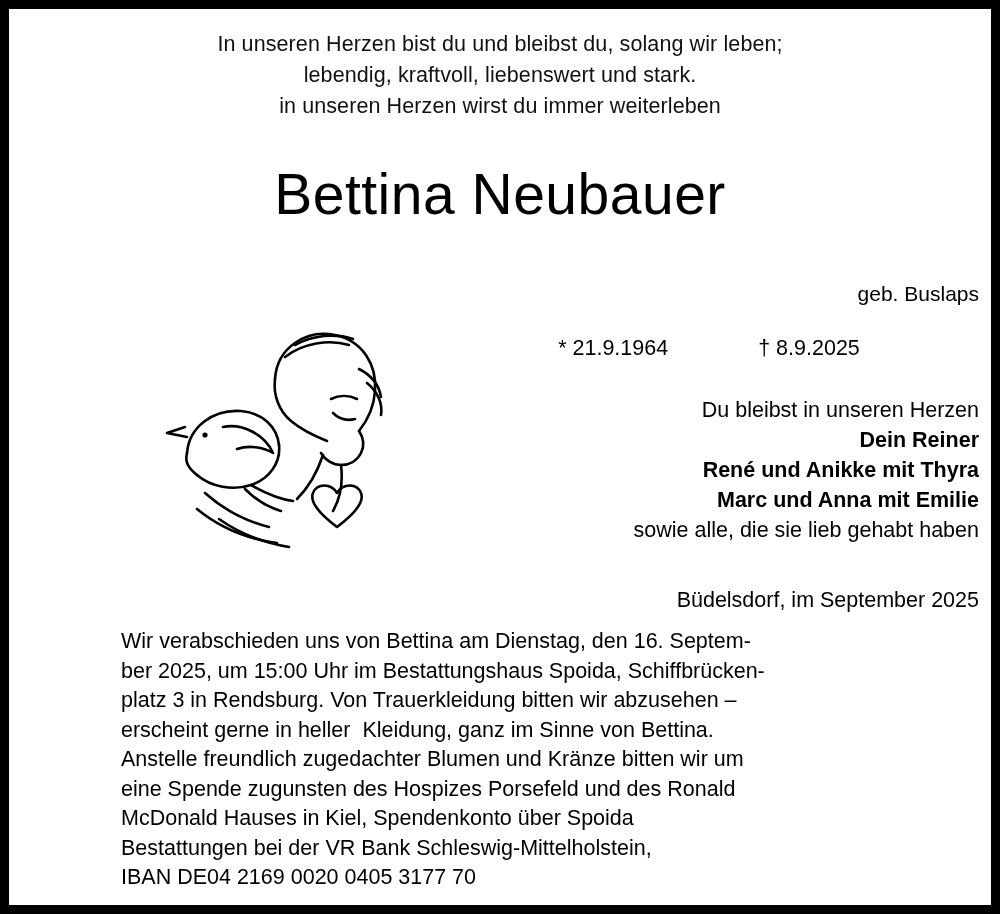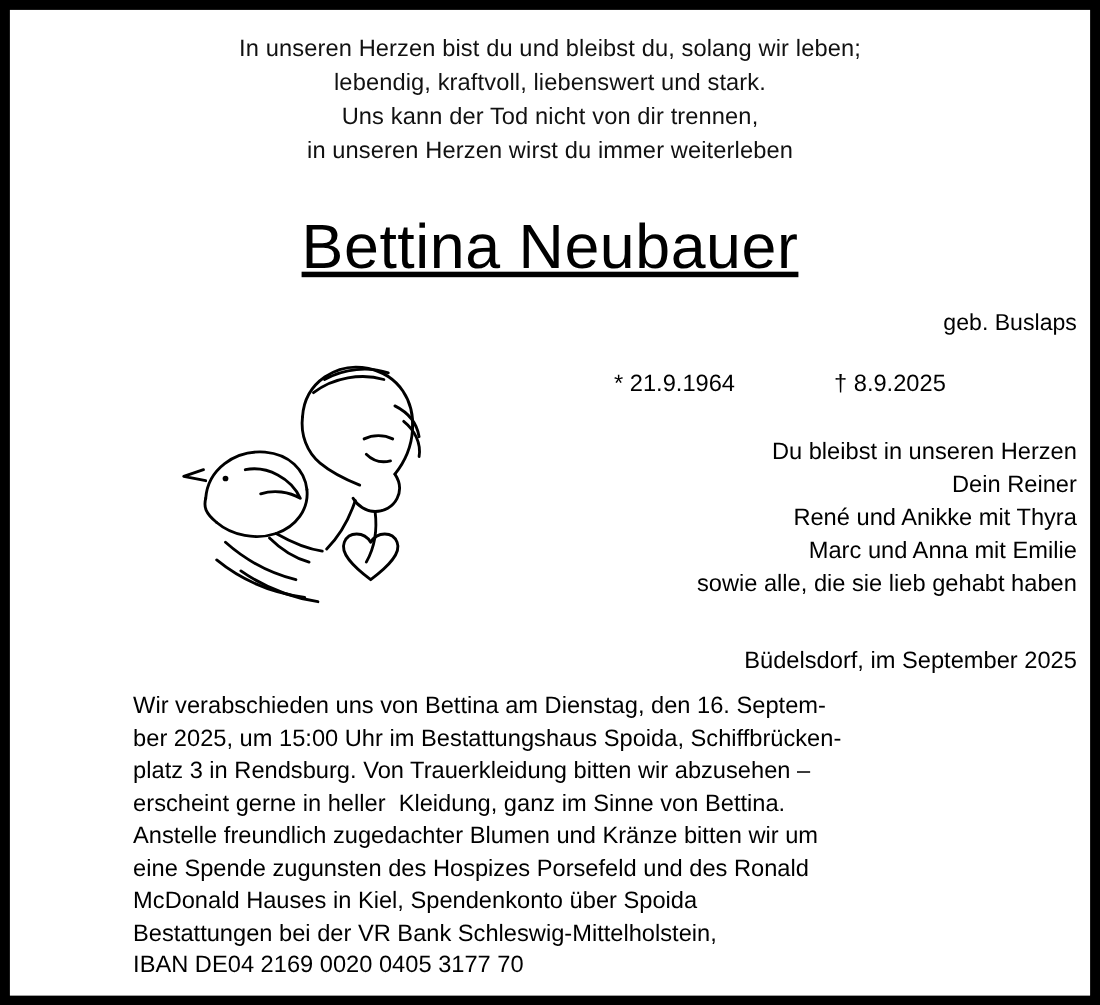--- a/index.html
+++ b/index.html
@@ -40,21 +40,20 @@
 
   
   .name {
     text-align: center;
     font-size: 57px;
     line-height: 64px;
     font-weight: 400;
     letter-spacing: 0.5px;
     margin-top: 40px;
     color: #000;
-    text-decoration: underline;
   }
 
   
   .right-col {
     position: absolute;
     left: 430px;
     right: 12px;
     top: 272px;
     text-align: right;
   }
@@ -70,21 +69,21 @@
     font-size: 21.5px;
     line-height: 26px;
     margin-bottom: 34px;
   }
   .dates span { white-space: nowrap; }
 
   .family-line {
     font-size: 21.5px;
     line-height: 30px;
   }
-  .family-line.bold { font-weight: normal; }
+  .family-line.bold { font-weight: bold; }
   .place {
     font-size: 21.5px;
     line-height: 26px;
     margin-top: 42px;
   }
 
   
   .angel {
     position: absolute;
     left: 118px;
@@ -109,21 +108,20 @@
 </style>
 </head>
 <body>
 
 <div class="page">
   <div class="inner">
 
     <div class="poem">
       <div>In unseren Herzen bist du und bleibst du, solang wir leben;</div>
       <div>lebendig, kraftvoll, liebenswert und stark.</div>
-      <div>Uns kann der Tod nicht von dir trennen,</div>
       <div>in unseren Herzen wirst du immer weiterleben</div>
     </div>
 
     <div class="name">Bettina Neubauer</div>
 
     <div class="angel">
       <svg viewBox="0 0 320 272" xmlns="http://www.w3.org/2000/svg" fill="none" stroke="#000" stroke-width="2.6" stroke-linecap="round" stroke-linejoin="round">
 
         <path d="M148 92 C150 60 180 42 208 48 C236 54 250 78 248 104 C247 120 240 134 232 144"></path>
         <path d="M148 92 C146 108 152 124 164 134 C176 144 190 150 200 154"></path>

